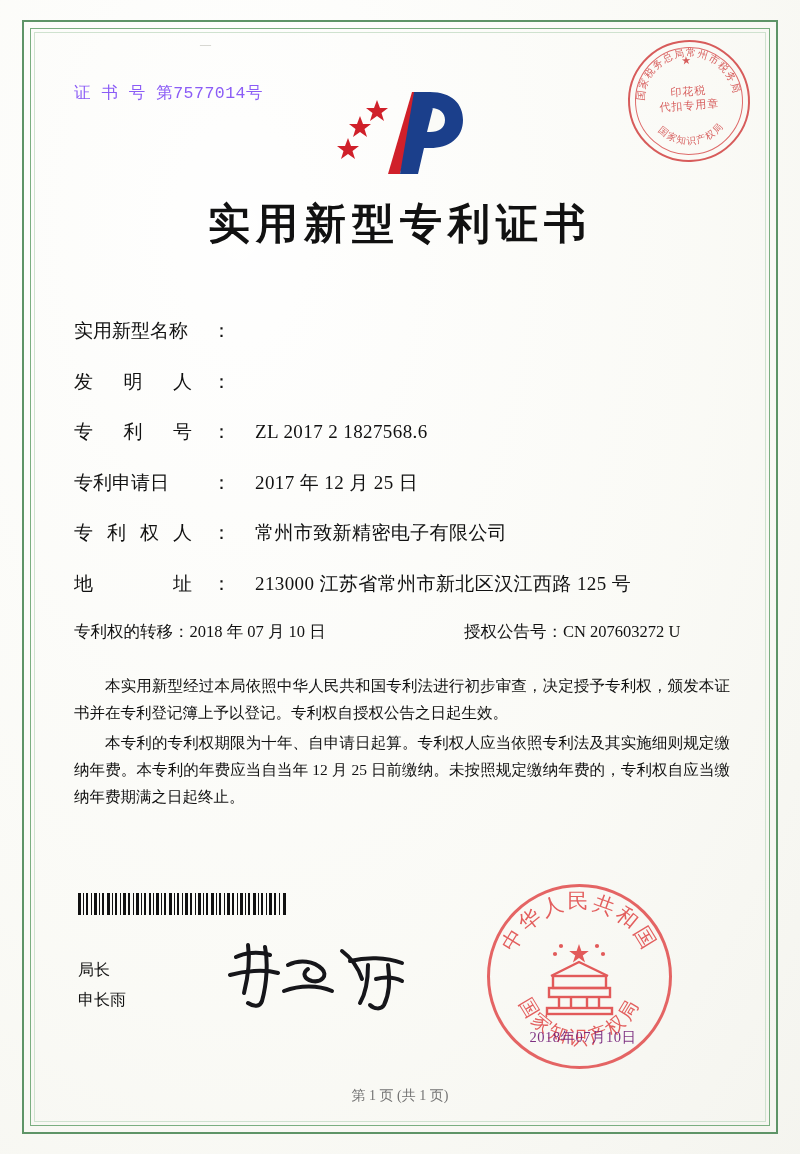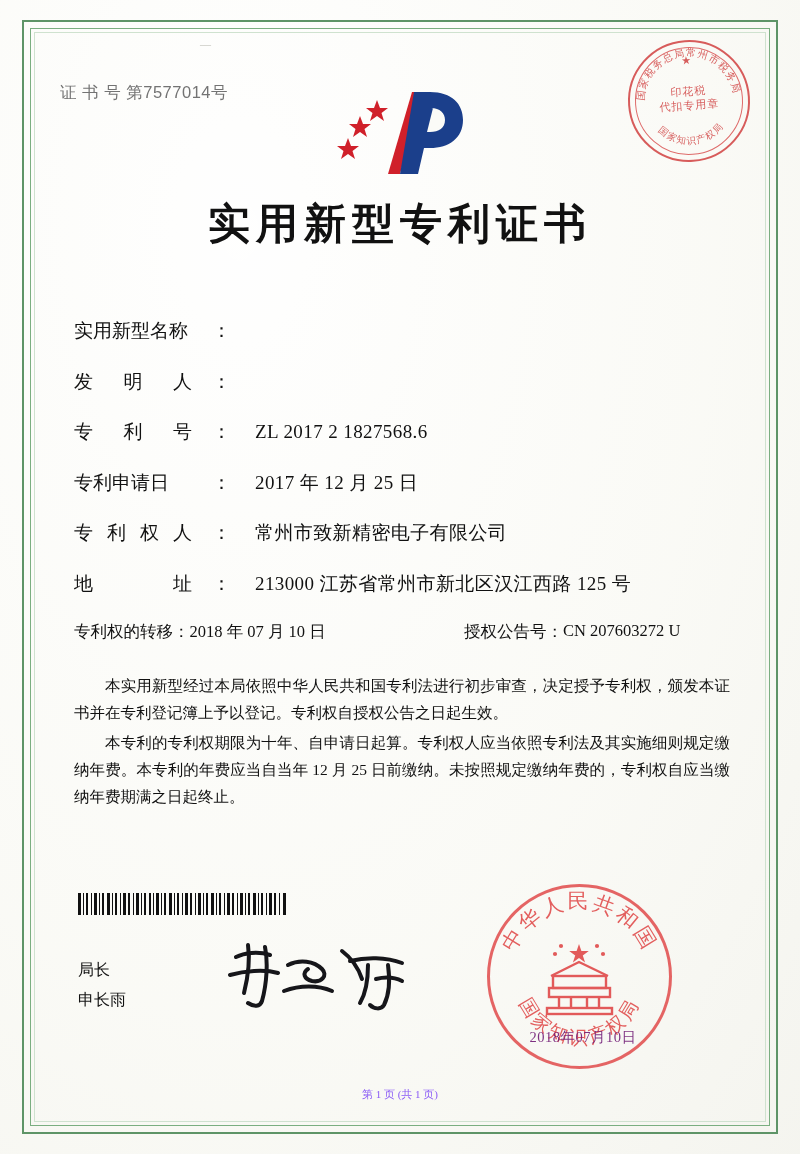--- a/index.html
+++ b/index.html
@@ -44,26 +44,26 @@
   .border-inner2 {
     position: absolute;
     left: 34px;
     top: 32px;
     right: 34px;
     bottom: 32px;
     border: 1px solid #cfe2cf;
   }
   .cert-no {
     position: absolute;
-    left: 60px;
+    left: 74px;
     top: 82px;
     font-size: 16.5px;
     letter-spacing: 0.5px;
-    color: #737373;
-    font-family: Liberation Sans, sans-serif;
+    color: #8b5cf6;
+    font-family: Liberation Mono, monospace;
   }
   
   .emblem {
     position: absolute;
     left: 330px;
     top: 78px;
     width: 150px;
     height: 110px;
   }
   .emblem svg { display: block; }
@@ -164,21 +164,21 @@
     margin-bottom: 10px;
   }
   .dual-left {
     flex: 0 0 390px;
     display: flex;
     align-items: baseline;
   }
   .dual-right {
     flex: 1 1 auto;
     display: flex;
-    align-items: flex-start;
+    align-items: center;
   }
   .dual-label {
     white-space: nowrap;
   }
 
   .paragraphs {
     position: absolute;
     left: 74px;
     top: 672px;
     width: 656px;
@@ -243,22 +243,22 @@
     letter-spacing: 0.5px;
     opacity: 0.9;
   }
 
   .footer {
     position: absolute;
     left: 0;
     right: 0;
     top: 1087px;
     text-align: center;
-    font-size: 11px;
-    color: #8b5cf6;
+    font-size: 14px;
+    color: #737373;
   }
   .corner-mark {
     position: absolute;
     left: 200px;
     top: 38px;
     font-size: 11px;
     color: #b9b9b0;
   }
 </style>
 </head>

